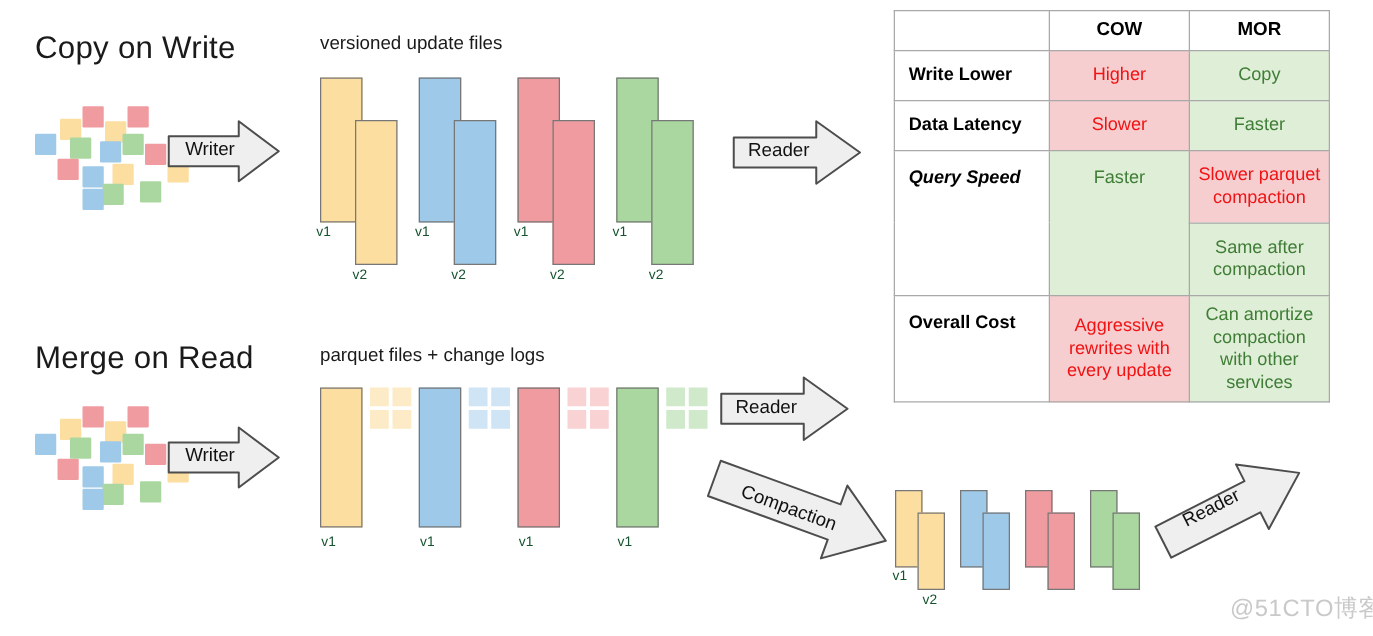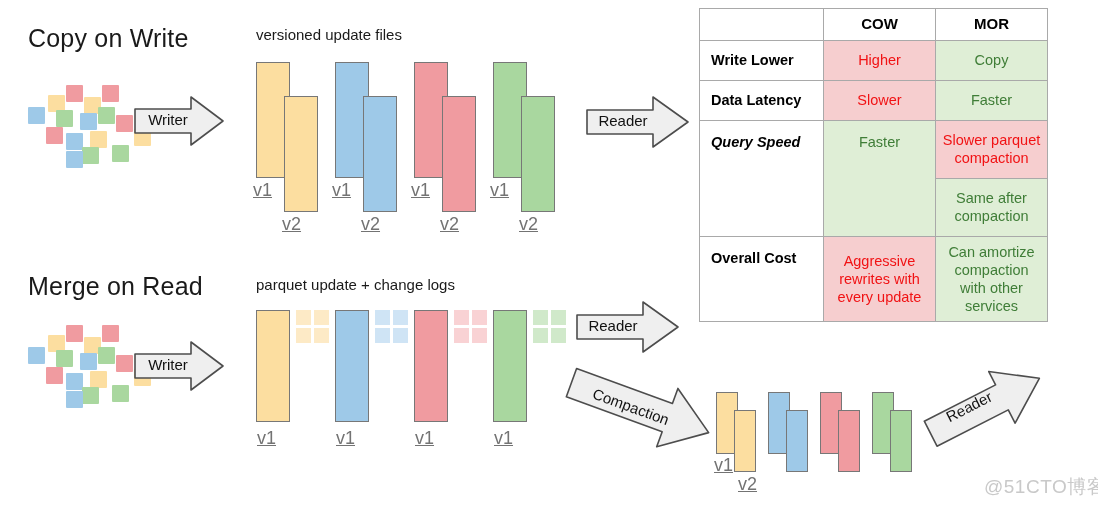--- a/index.html
+++ b/index.html
@@ -42,24 +42,23 @@
   }
 
   
   .bar{
     position:absolute;
     border:1.4px solid #777;
     box-sizing:border-box;
   }
   .bar-label{
     position:absolute;
-    font-size:18px;
-    color:#737373;
-    white-space:nowrap;
-    text-decoration:underline;
+    font-size:11px;
+    color:#14532d;
+    white-space:nowrap;
   }
   .log-sq{
     position:absolute;
     width:15px;height:15px;
     box-sizing:border-box;
   }
 
   
   .cmp-table{
     position:absolute;
@@ -156,21 +155,21 @@
 
 <div class="arrow-wrap" style="left:585px;top:95px;width:105px;height:54px;">
   <svg class="arrow-svg" width="105" height="54" viewBox="0 0 105 54">
     <polygon points="2,15 68,15 68,2 103,27 68,52 68,39 2,39" fill="#efefef" stroke="#4d4d4d" stroke-width="1.6" stroke-linejoin="round"></polygon>
   </svg>
   <div class="arrow-label" style="left:8px;top:17px;width:60px;text-align:center;">Reader</div>
 </div>
 
 <div class="abs section-title" style="left:28px;top:272px;">Merge on Read</div>
 
-<div class="abs caption" style="left:256px;top:276px;">parquet update + change logs</div>
+<div class="abs caption" style="left:256px;top:276px;">parquet files + change logs</div>
 
 <div class="cloud" id="cloud-mor" style="left:28px;top:325px;width:130px;height:85px;">
     <div class="sq" style="left: 0px; top: 22px; background: rgb(158, 201, 232);"></div>
     <div class="sq" style="left: 20px; top: 10px; background: rgb(252, 222, 160);"></div>
     <div class="sq" style="left: 38px; top: 0px; background: rgb(240, 155, 160);"></div>
     <div class="sq" style="left: 56px; top: 12px; background: rgb(252, 222, 160);"></div>
     <div class="sq" style="left: 74px; top: 0px; background: rgb(240, 155, 160);"></div>
     <div class="sq" style="left: 28px; top: 25px; background: rgb(169, 215, 159);"></div>
     <div class="sq" style="left: 52px; top: 28px; background: rgb(158, 201, 232);"></div>
     <div class="sq" style="left: 70px; top: 22px; background: rgb(169, 215, 159);"></div>
@@ -249,21 +248,21 @@
 
 <div class="arrow-wrap" style="left:920px;top:365px;width:130px;height:82px;">
   <svg class="arrow-svg" width="130" height="82" viewBox="0 0 130 82">
     <g transform="rotate(-27 65 41)">
       <polygon points="4,27 84,27 84,12 126,41 84,70 84,55 4,55" fill="#efefef" stroke="#4d4d4d" stroke-width="1.6" stroke-linejoin="round"></polygon>
     </g>
   </svg>
   <div class="arrow-label" style="left:14px;top:33px;width:70px;text-align:center;transform:rotate(-27deg);">Reader</div>
 </div>
 
-<table class="cmp-table" style="left:699px;top:8px;width:348px;">
+<table class="cmp-table" style="left:715px;top:8px;width:348px;">
   <colgroup>
     <col style="width:124px">
     <col style="width:112px">
     <col style="width:112px">
   </colgroup>
   <thead>
     <tr>
       <th class="hdr cell-blank"></th>
       <th class="hdr">COW</th>
       <th class="hdr">MOR</th>

